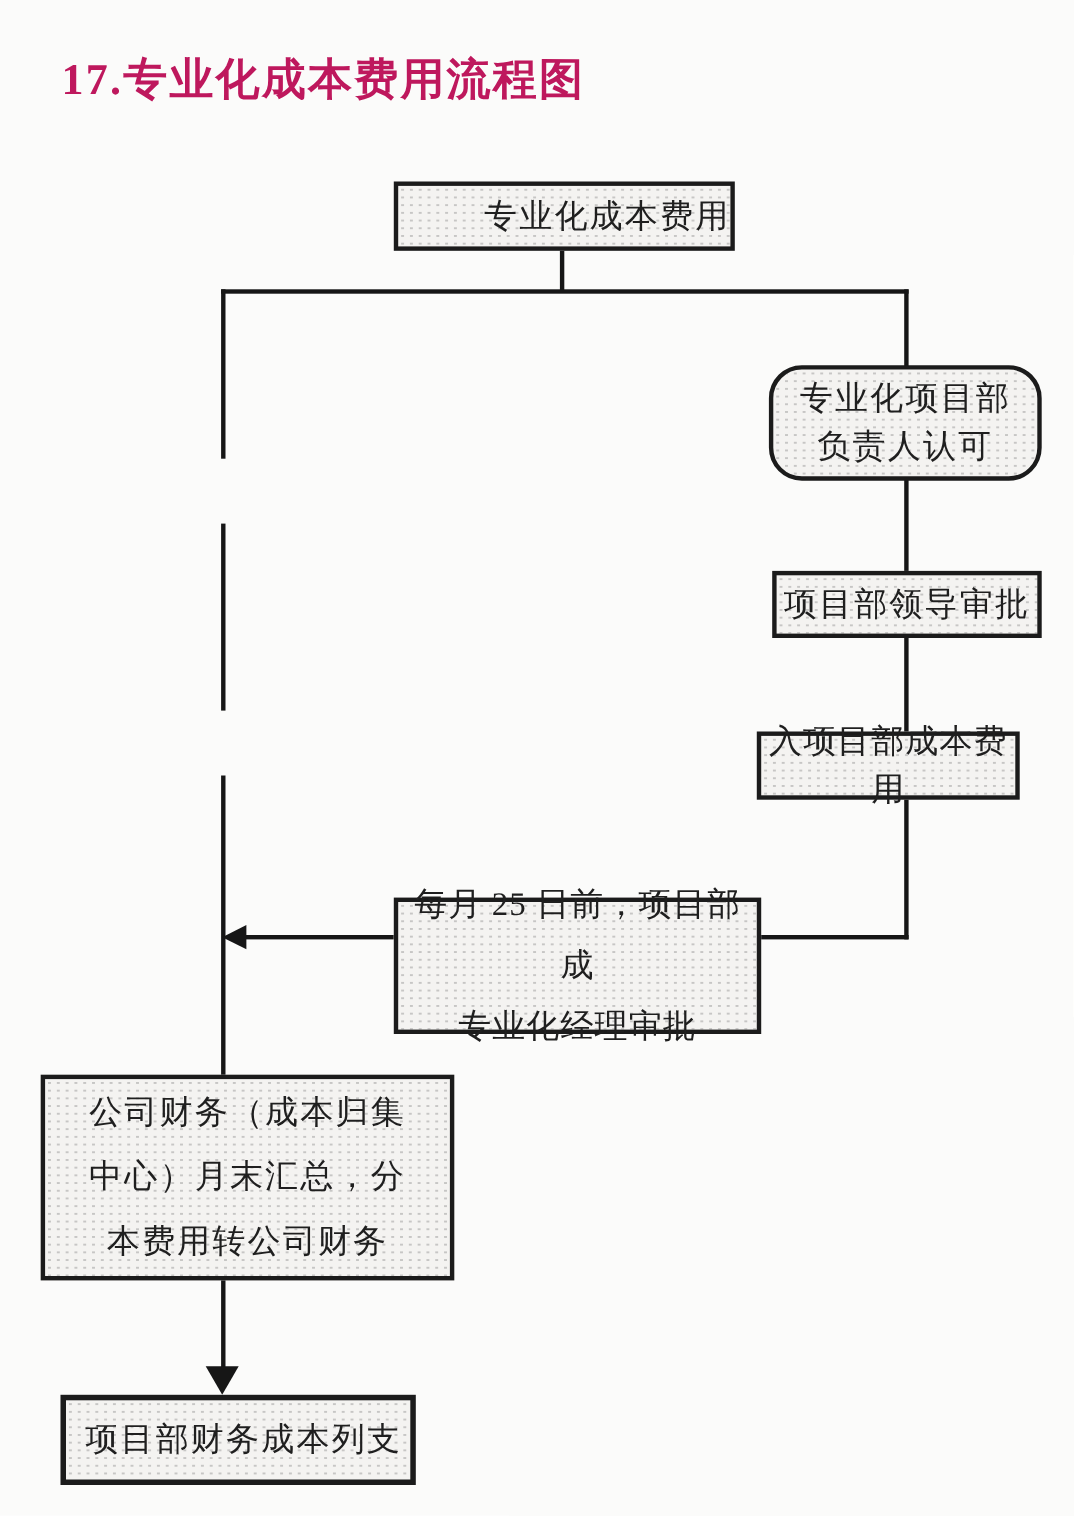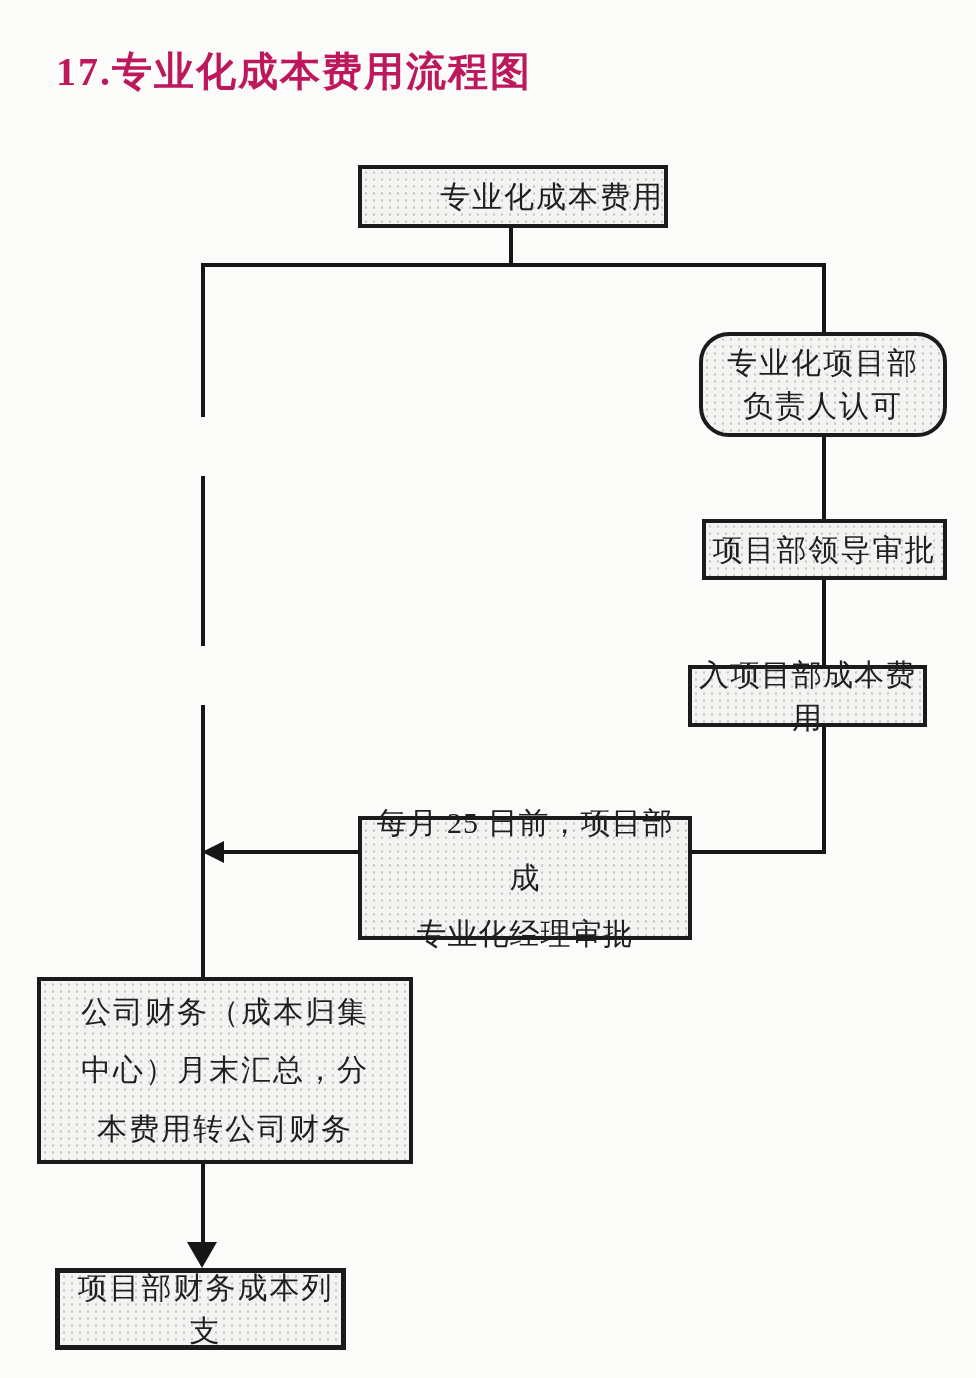--- a/index.html
+++ b/index.html
@@ -46,21 +46,21 @@
   .node span { display: block; }
 
   .n-start        { left: 358px; top: 165px;  width: 310px; height: 63px; align-items: flex-end; }
   .n-right1       { left: 699px; top: 332px;  width: 248px; height: 105px; line-height: 1.42; border-radius: 30px; }
   .n-left1        { left: 71px;  top: 415px;  width: 245px; height: 62px; }
   .n-right2       { left: 702px; top: 519px;  width: 245px; height: 61px; }
   .n-left2        { left: 62px;  top: 644px;  width: 290px; height: 63px; letter-spacing: 0px; }
   .n-right3       { left: 688px; top: 665px;  width: 239px; height: 62px; letter-spacing: 1px; }
   .n-middle       { left: 358px; top: 816px;  width: 334px; height: 124px; line-height: 1.85; letter-spacing: 1px; }
   .n-lowerleft    { left: 37px;  top: 977px;  width: 376px; height: 187px; line-height: 1.95; }
-  .n-bottom       { left: 55px;  top: 1268px; width: 291px; height: 82px; border-width: 5px; padding-left: 10px; }
+  .n-bottom       { left: 55px;  top: 1268px; width: 323px; height: 82px; border-width: 5px; padding-left: 10px; }
 
   
   .conn {
     position: absolute;
     background: #161616;
   }
   .c-start-down   { left: 509px; top: 227px;  width: 4px;   height: 38px; }
   .c-branch-h     { left: 201px; top: 263px;  width: 625px; height: 4px; }
   .c-left-v1      { left: 201px; top: 263px;  width: 4px;   height: 154px; }
   .c-right-v1     { left: 822px; top: 263px;  width: 4px;   height: 71px; }

